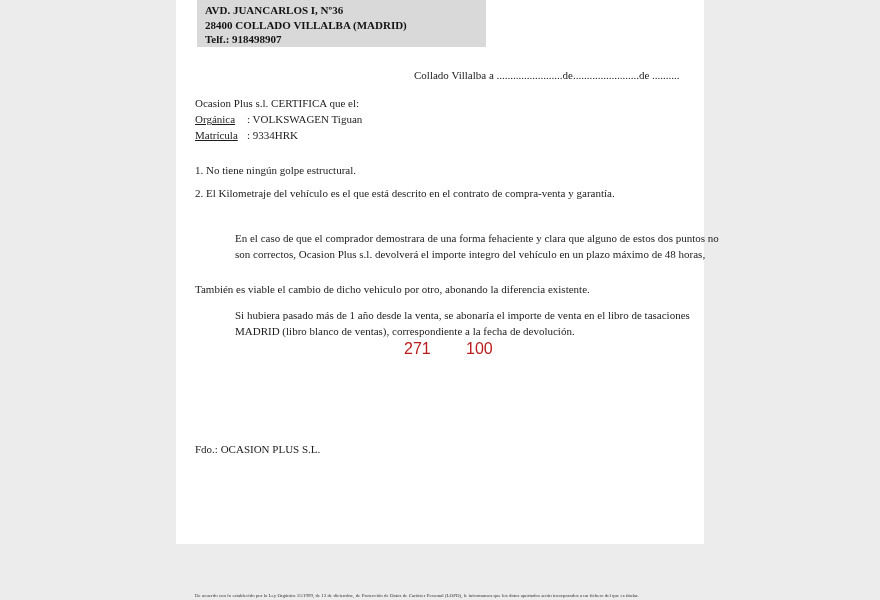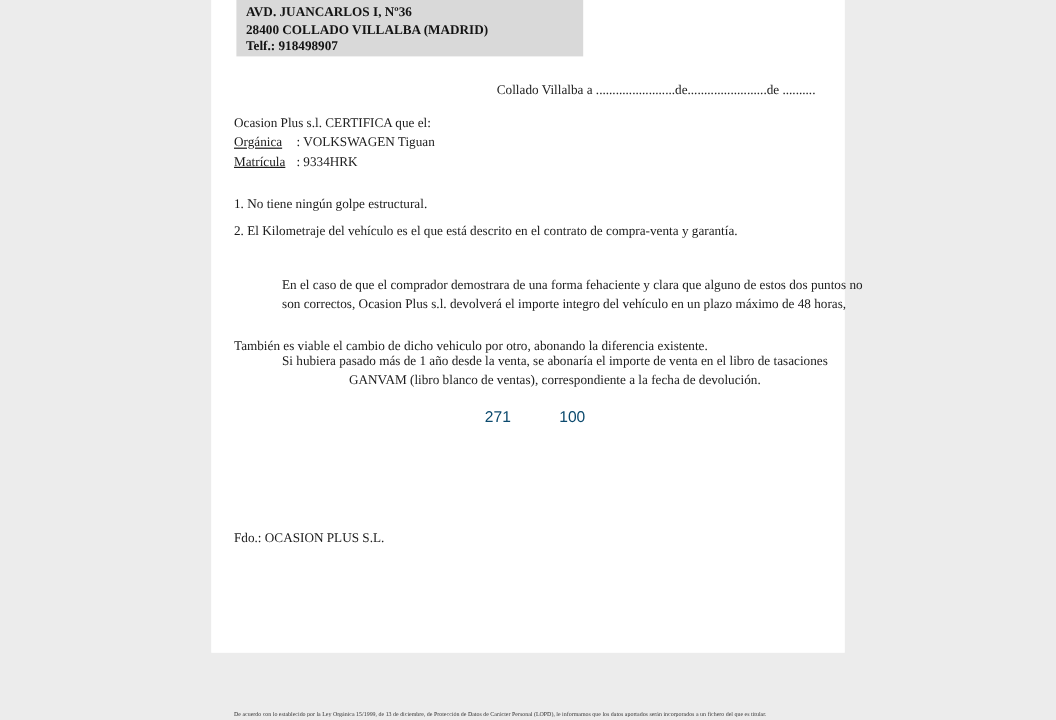--- a/index.html
+++ b/index.html
@@ -60,22 +60,22 @@
     width: 52px;
   }
   .para-line {
     line-height: 15.5px;
     white-space: nowrap;
     margin-left: 40px;
   }
   .overlay-num {
     position: absolute;
     font-family: "Liberation Sans", sans-serif;
-    font-size: 13px;
-    color: #0c4a6e;
+    font-size: 16px;
+    color: #b91c1c;
   }
   .signature {
     position: absolute;
     left: 19px;
     top: 443px;
     font-size: 11px;
     color: #1c1c1c;
     white-space: nowrap;
   }
   .footer {
@@ -122,23 +122,23 @@
 
   <div class="body-text" style="top: 187px;">2. El Kilometraje del vehículo es el que está descrito en el contrato de compra-venta y garantía.</div>
 
   <div class="body-text" style="top: 231px;">
     <div class="para-line">En el caso de que el comprador demostrara de una forma fehaciente y clara que alguno de estos dos puntos no</div>
     <div class="para-line">son correctos, Ocasion Plus s.l. devolverá el importe integro del vehículo en un plazo máximo de 48 horas,</div>
   </div>
 
   <div class="body-text" style="top: 283px;">También es viable el cambio de dicho vehiculo por otro, abonando la diferencia existente.</div>
 
-  <div class="body-text" style="top: 294px; text-align: center;">
+  <div class="body-text" style="top: 308px;">
     <div class="para-line">Si hubiera pasado más de 1 año desde la venta, se abonaría el importe de venta en el libro de tasaciones</div>
-    <div class="para-line">GANVAM (libro blanco de ventas), correspondiente a la fecha de devolución.</div>
+    <div class="para-line">MADRID (libro blanco de ventas), correspondiente a la fecha de devolución.</div>
   </div>
 
   <div class="overlay-num" style="left: 228px; top: 340px;">271</div>
   <div class="overlay-num" style="left: 290px; top: 340px;">100</div>
 
   <div class="signature">Fdo.: OCASION PLUS S.L.</div>
 
   <div class="footer">
     <span>De acuerdo con lo establecido por la Ley Orgánica 15/1999, de 13 de diciembre, de Protección de Datos de Carácter Personal (LOPD), le informamos que los datos aportados serán incorporados a un fichero del que es titular.</span>
   </div>

